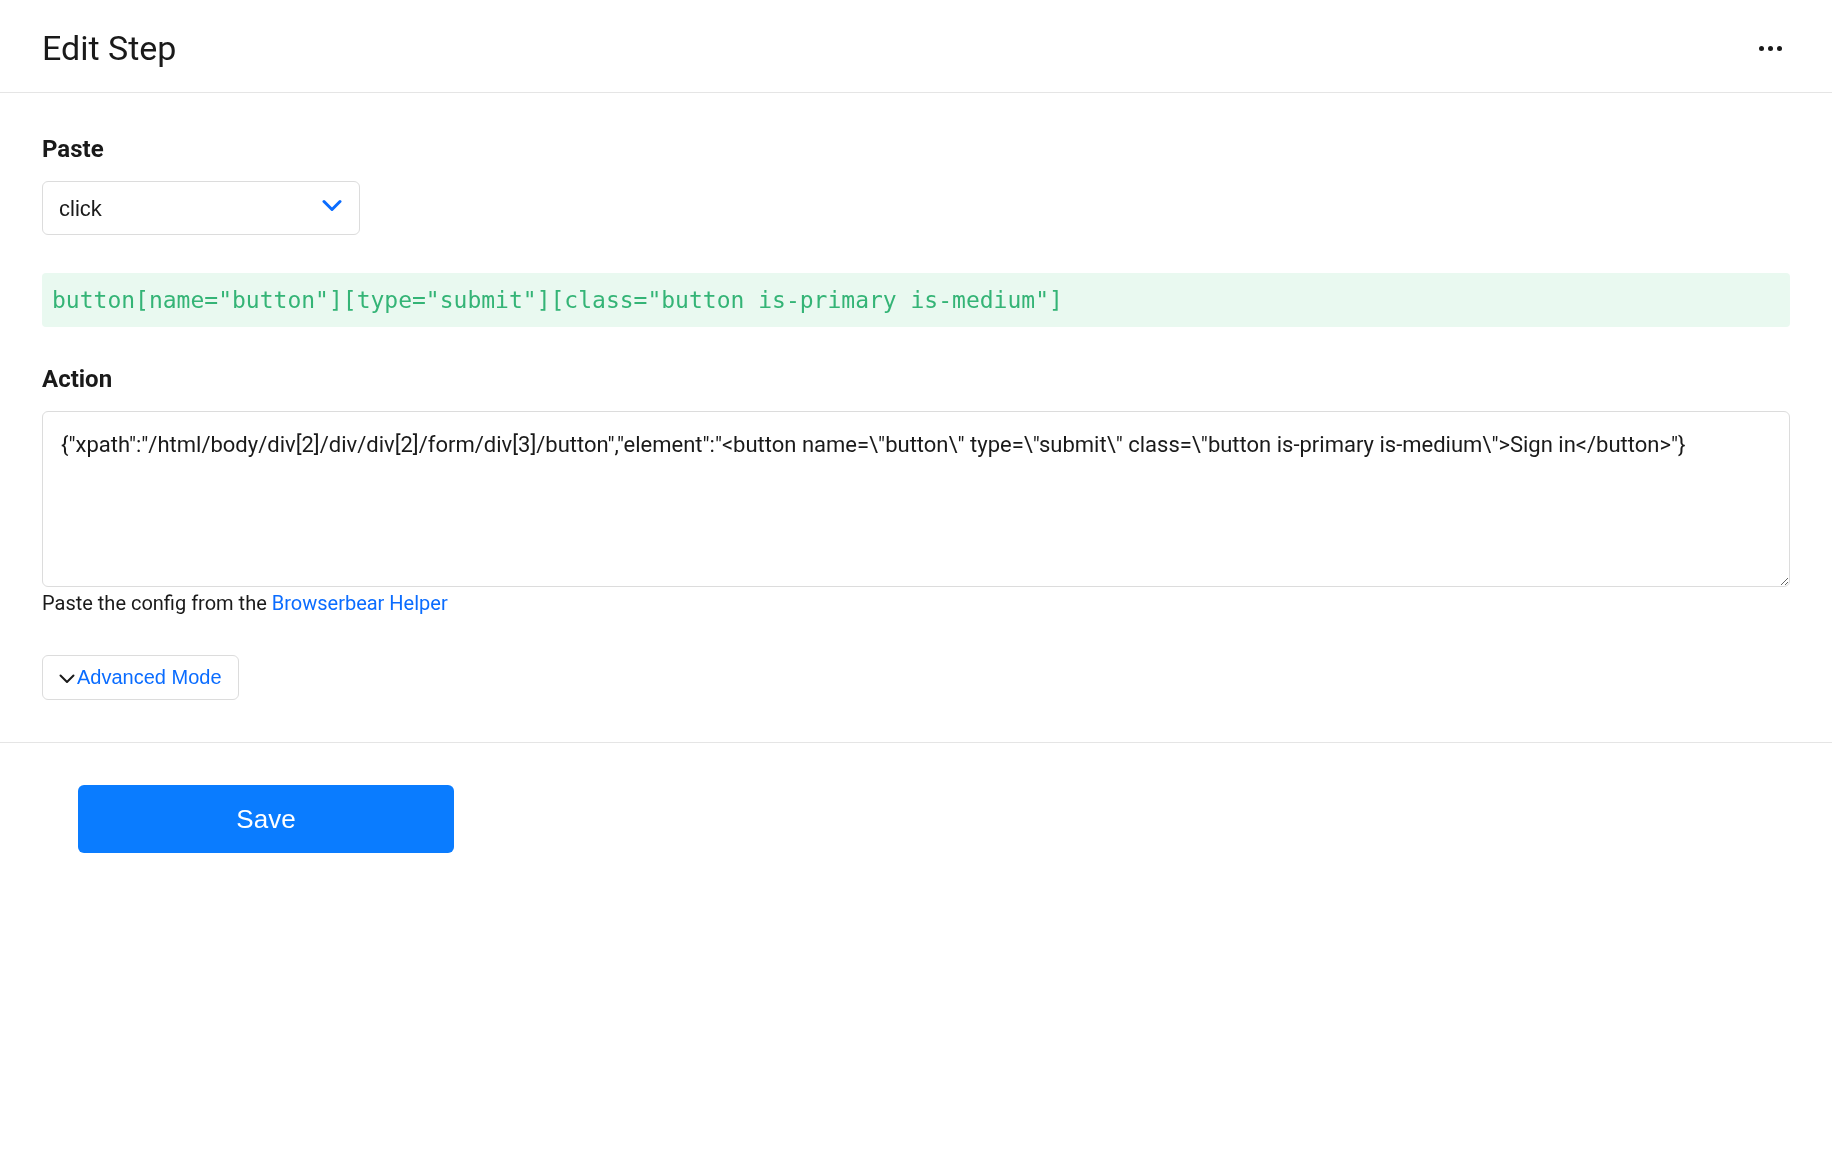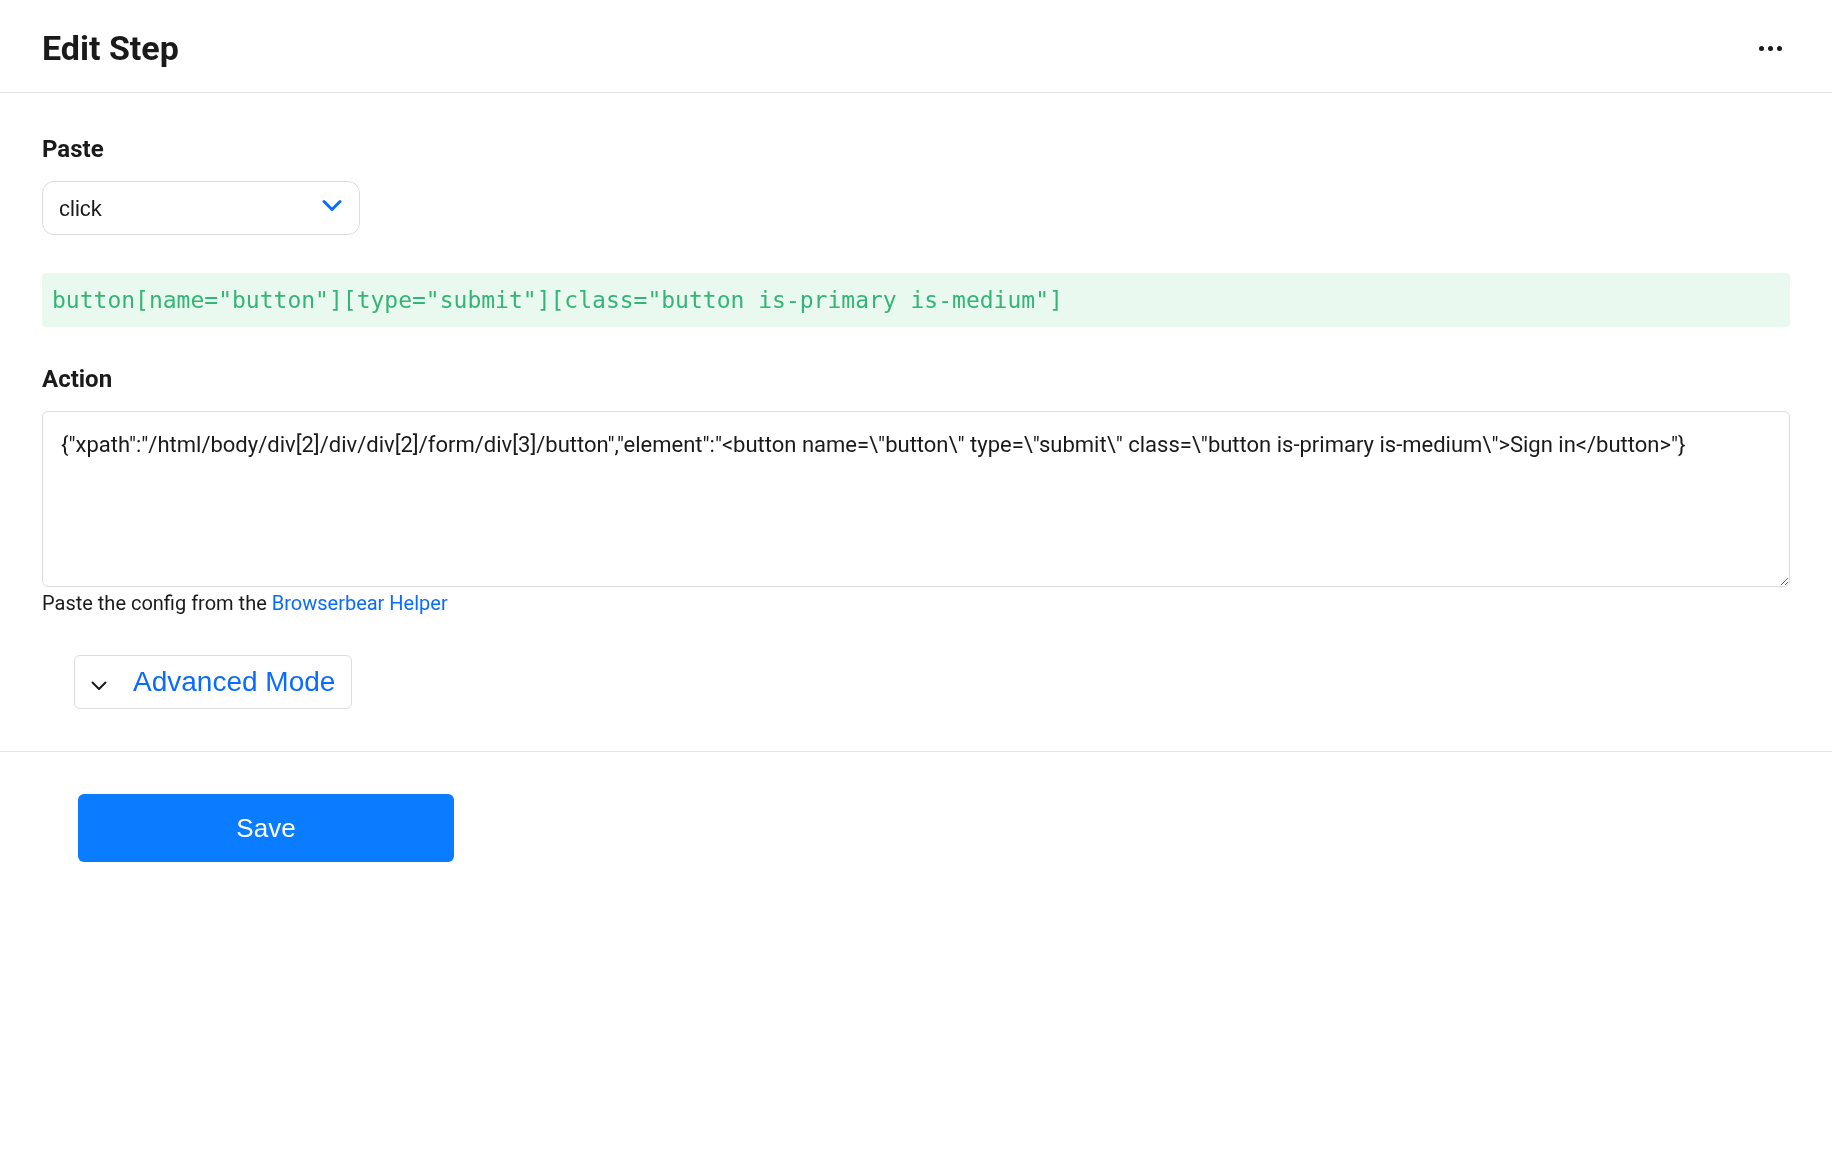--- a/index.html
+++ b/index.html
@@ -17,21 +17,21 @@
     }
     .header {
       display: flex;
       justify-content: space-between;
       align-items: center;
       padding: 28px 42px 24px 42px;
       border-bottom: 1px solid #e5e5e5;
     }
     .header-title {
       font-size: 34px;
-      font-weight: 700;
+      font-weight: 400;
       color: #1a1a1a;
     }
     .more-icon {
       display: flex;
       gap: 4px;
       cursor: pointer;
       padding: 8px;
     }
     .more-icon span {
       width: 5px;
@@ -51,21 +51,21 @@
     }
     .select-wrapper {
       position: relative;
       width: 318px;
       margin-bottom: 38px;
     }
     .select-input {
       width: 100%;
       height: 54px;
       border: 1px solid #dcdcdc;
-      border-radius: 12px;
+      border-radius: 6px;
       background: #fff;
       font-size: 22px;
       color: #1a1a1a;
       padding: 0 48px 0 16px;
       appearance: none;
       -webkit-appearance: none;
       cursor: pointer;
     }
     .select-chevron {
       position: absolute;
@@ -101,29 +101,28 @@
       color: #1a1a1a;
       margin-bottom: 40px;
     }
     .helper-hint a {
       color: #0a6cff;
       text-decoration: none;
     }
     .advanced-btn {
       display: inline-flex;
       align-items: center;
-      gap: 26px;
+      gap: 2px;
       border: 1px solid #dcdcdc;
       border-radius: 6px;
       background: #fff;
       padding: 10px 16px;
-      font-size: 28px;
+      font-size: 20px;
       color: #0a6cff;
       cursor: pointer;
-      margin-left: 32px;
     }
     .advanced-btn .chev {
       color: #1a1a1a;
     }
     .footer-divider {
       border: none;
       border-top: 1px solid #e5e5e5;
       margin-top: 42px;
     }
     .footer {

